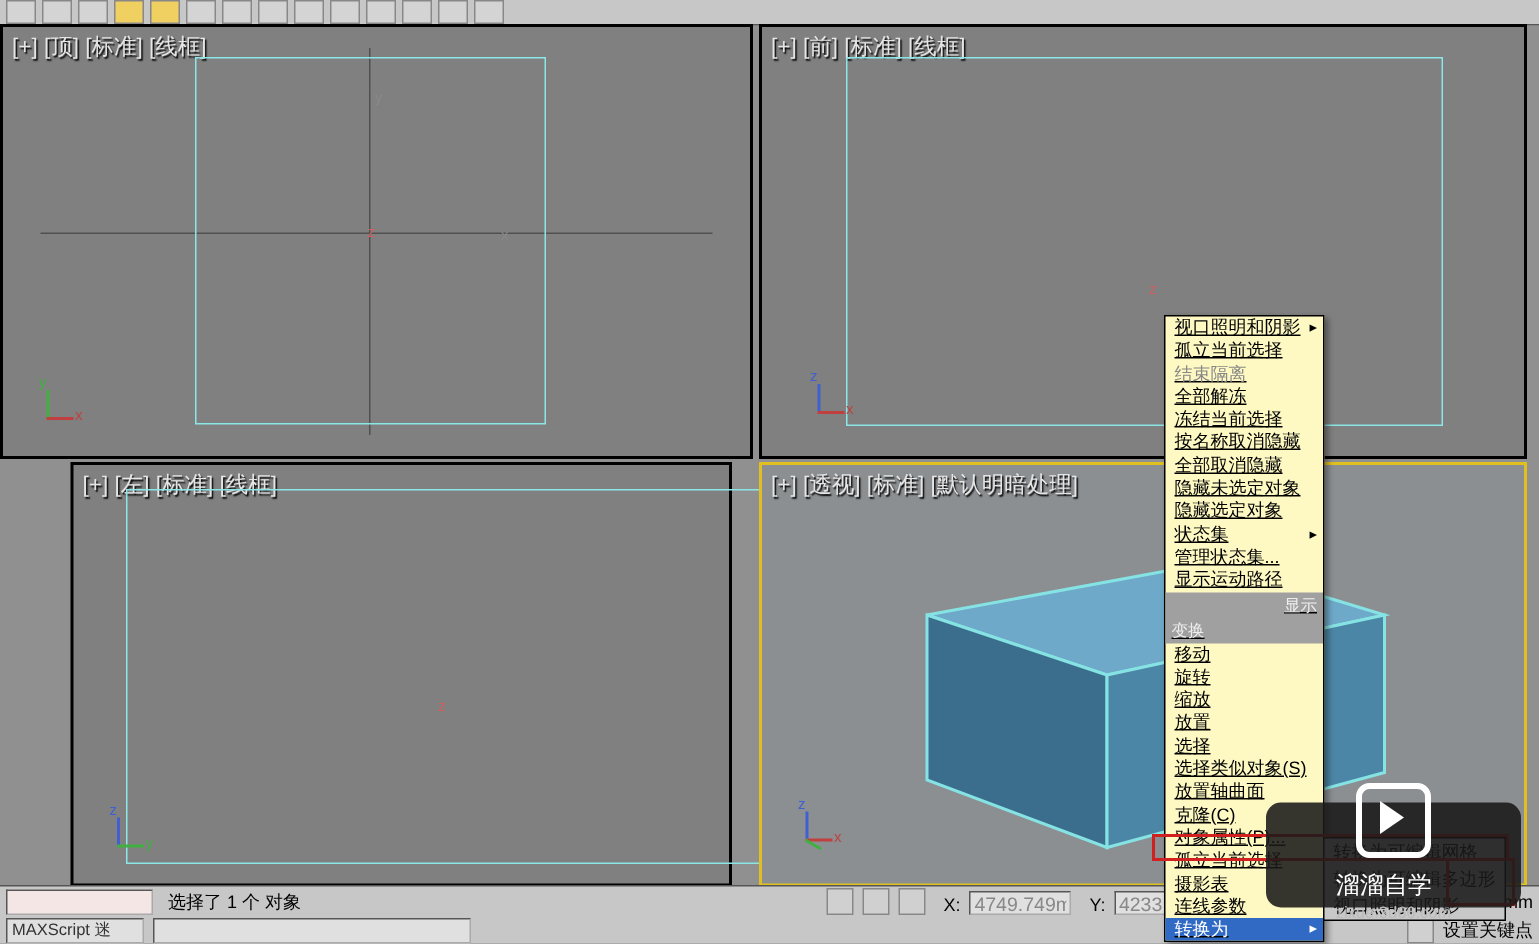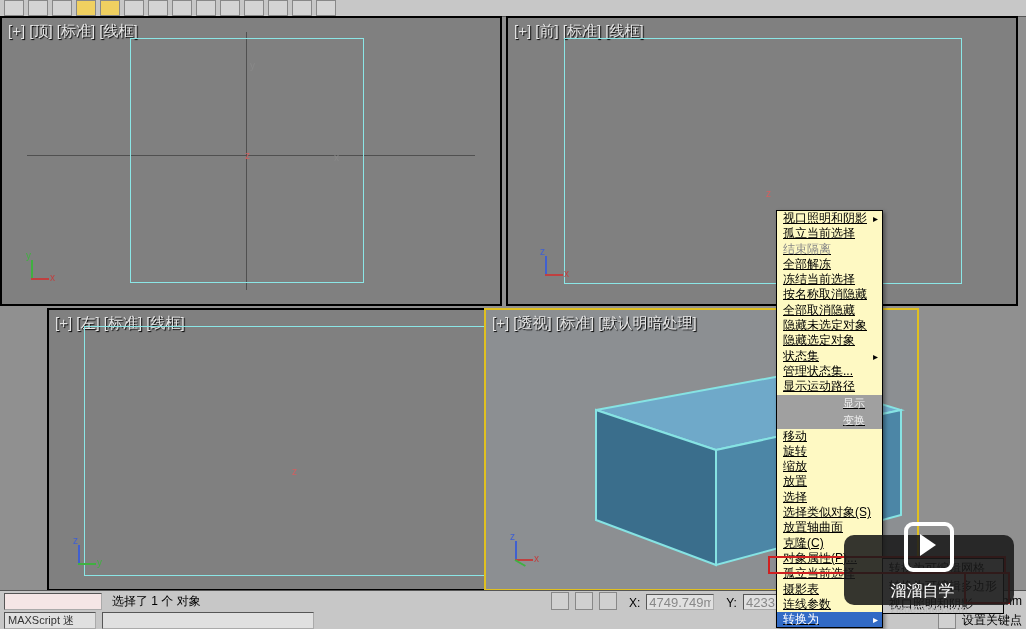--- a/index.html
+++ b/index.html
@@ -19,21 +19,21 @@
   .cross-h{position:absolute;left:5%;right:5%;top:50%;height:0;border-top:1px solid #505050;}
   .cross-v{position:absolute;top:5%;bottom:5%;left:50%;width:0;border-left:1px solid #505050;}
   .origin-label{position:absolute;color:#d06060;font-size:10px;}
   
   .box3d{position:absolute;}
   
   .ctx{position:absolute;left:776px;top:210px;width:105px;background:#fef9c3;border:1px solid #000;box-shadow:2px 2px 4px rgba(0,0,0,.4);font-size:12px;z-index:50;text-decoration:underline;}
   .ctx .item{padding:1px 6px 1px 6px;color:#000;line-height:13.3px;white-space:nowrap;position:relative;}
   .ctx .item.disabled{color:#888;}
   .ctx .item.sub:after{content:"▸";position:absolute;right:4px;top:1px;font-size:10px;}
-  .ctx .hdr{background:#a0a0a0;color:#eee;text-align:right;padding:1px 17px;font-size:11px;}
+  .ctx .hdr{background:#a0a0a0;color:#eee;text-align:right;padding:1px 4px;font-size:11px;}
   
   .submenu{position:absolute;left:882px;top:558px;width:120px;background:#c8c8c8;border:1px solid #000;font-size:12px;z-index:51;}
   .submenu .item{padding:2px 6px;color:#000;line-height:14px;white-space:nowrap;}
   .redbox{position:absolute;border:2px solid #d02020;box-sizing:border-box;z-index:60;}
   
   .status{position:absolute;left:0;right:0;bottom:0;height:38px;background:#c7c7c7;border-top:1px solid #555;display:flex;flex-direction:column;font-size:12px;}
   .status-row{display:flex;align-items:flex-end;height:19px;gap:6px;padding:0 4px;}
   .status-box{background:#e0e0e0;border:1px inset #aaa;padding:0 3px;height:15px;line-height:15px;font-size:11px;color:#333;}
   .coord-label{color:#000;margin-left:6px;}
   .coord-input{background:#e0e0e0;border:1px inset #aaa;width:62px;height:14px;font-size:13px;color:#888;padding:0 2px;}
@@ -106,21 +106,21 @@
     <div class="selbox" style="left:35px;top:16px;width:446px;height:250px;"></div>
     <span class="origin-label" style="left:243px;top:156px;">z</span>
     <div class="axis">
       <div class="x" style="border-top:2px solid #40b040;"></div>
         <span class="xl" style="color:#40b040">y</span>
       <div class="z" style="border-left:2px solid #4060d0;"></div>
         <span class="yl" style="color:#4060d0">z</span>
     </div>
   </div>
 
-  <div class="vp active" style="left:484px;top:292px;width:435px;height:283px;background:#8c8f92;">
+  <div class="vp active" style="left:506px;top:292px;width:512px;height:283px;background:#8c8f92;">
     <div class="vp-label">[+] [透视] [标准] [默认明暗处理]</div>
 
     <svg class="box3d" style="left:80px;top:30px;width:350px;height:240px;" viewBox="0 0 350 240">
       <polygon points="30,70 220,35 335,70 150,110" fill="#6fa9c9" stroke="#86e3e3" stroke-width="2"></polygon>
       <polygon points="30,70 150,110 150,225 30,180" fill="#3a6e8c" stroke="#86e3e3" stroke-width="2"></polygon>
       <polygon points="150,110 335,70 335,175 150,225" fill="#4c86a6" stroke="#86e3e3" stroke-width="2"></polygon>
     </svg>
     <div class="axis" style="left:14px;bottom:18px;">
       <div class="x"></div>
         <span class="xl">x</span>
@@ -139,21 +139,21 @@
   <div class="item">全部解冻</div>
   <div class="item">冻结当前选择</div>
   <div class="item">按名称取消隐藏</div>
   <div class="item">全部取消隐藏</div>
   <div class="item">隐藏未选定对象</div>
   <div class="item">隐藏选定对象</div>
   <div class="item sub">状态集</div>
   <div class="item">管理状态集...</div>
   <div class="item">显示运动路径</div>
   <div class="hdr">显示</div>
-  <div class="hdr" style="text-align:right">变换</div>
+  <div class="hdr" style="text-align:left">变换</div>
   <div class="item">移动</div>
   <div class="item">旋转</div>
   <div class="item">缩放</div>
   <div class="item">放置</div>
   <div class="item">选择</div>
   <div class="item">选择类似对象(S)</div>
   <div class="item">放置轴曲面</div>
   <div class="item">克隆(C)</div>
   <div class="item">对象属性(P)...</div>
   <div class="item">孤立当前选择</div>

